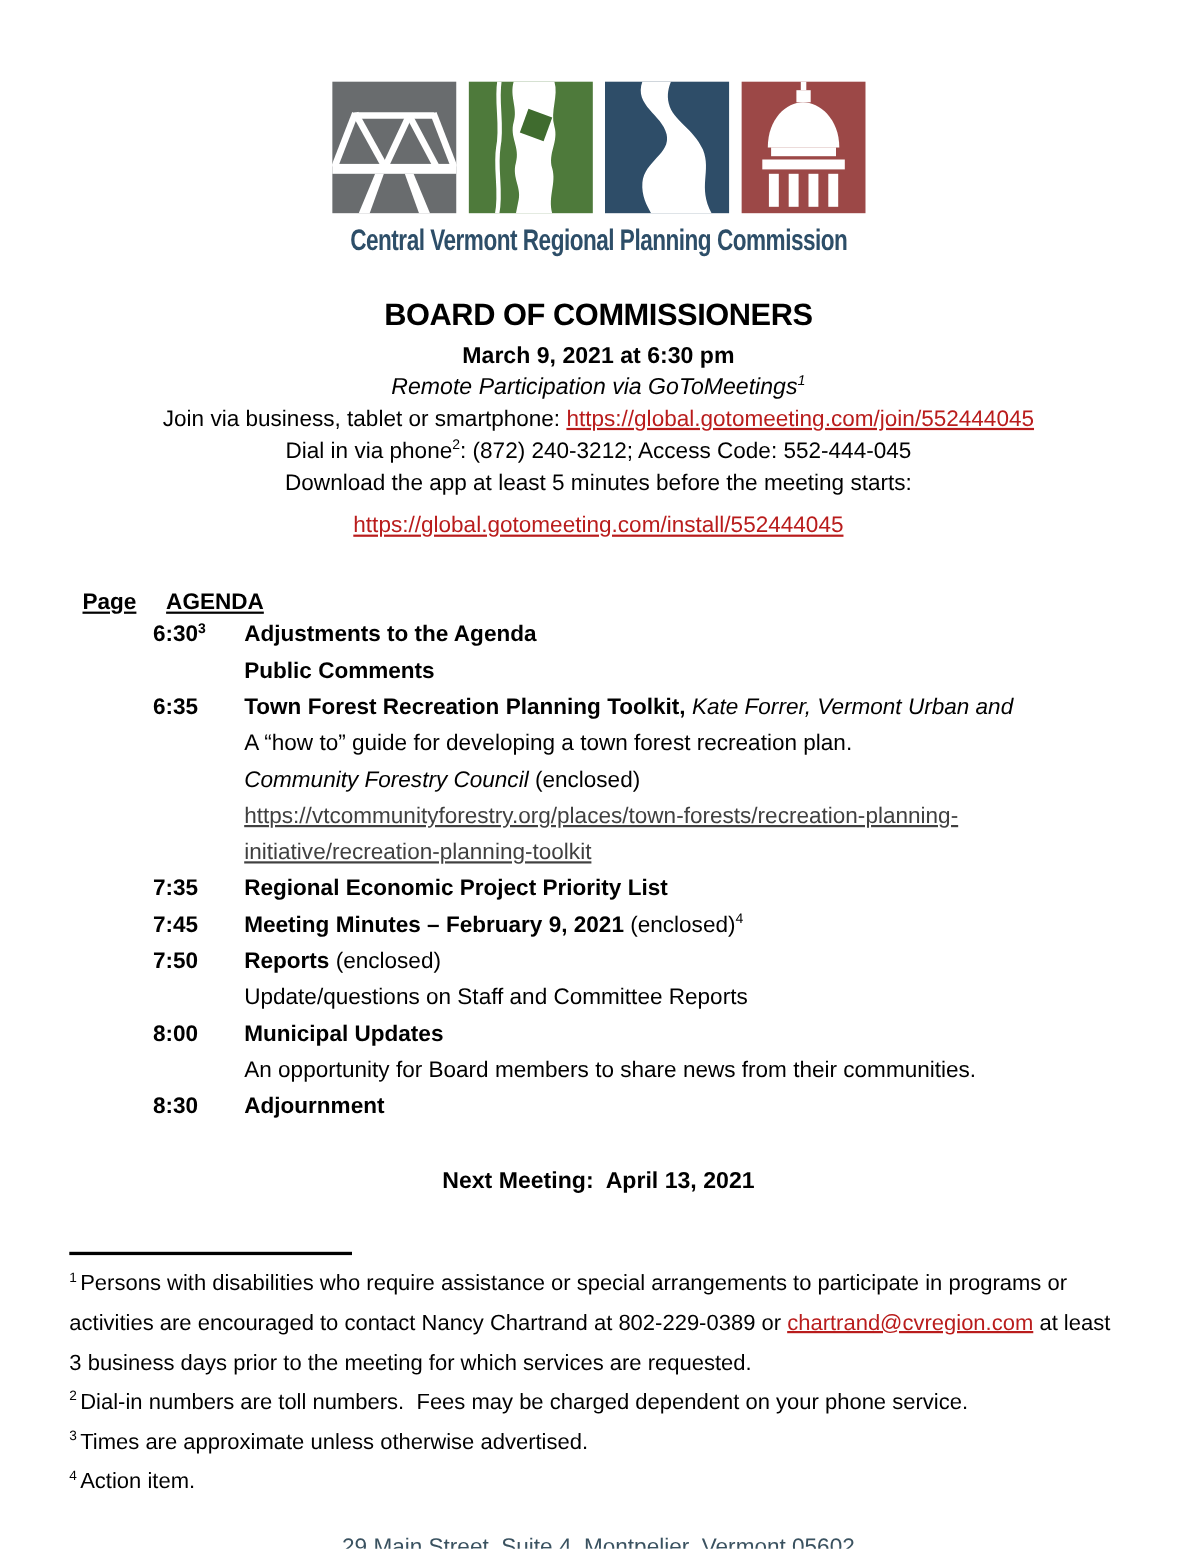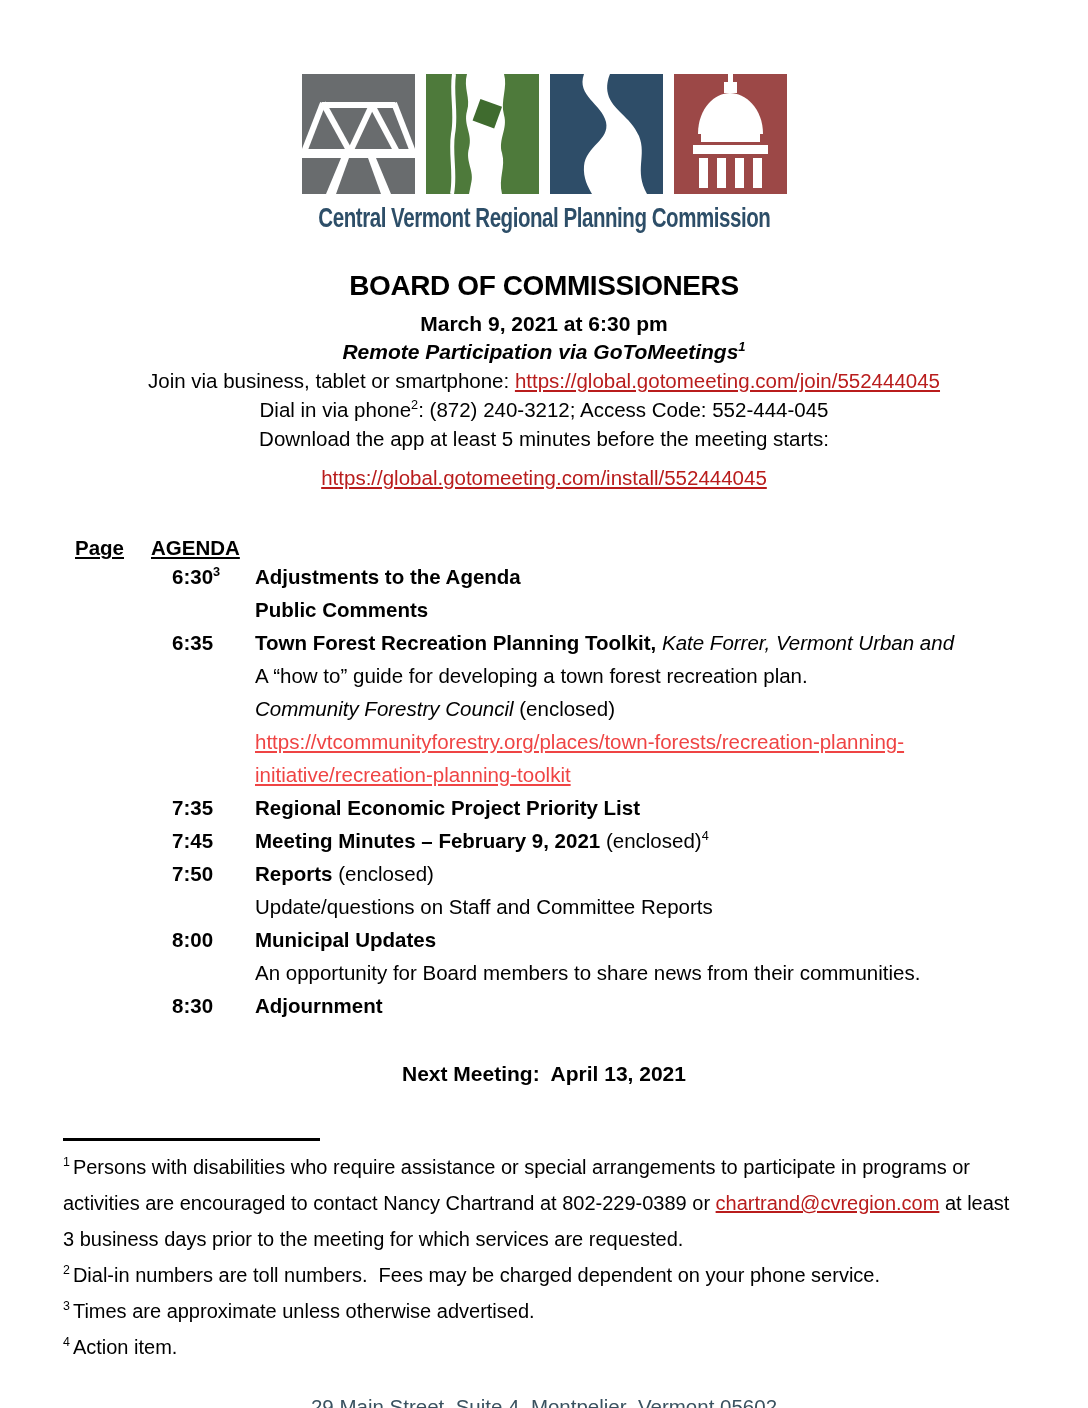--- a/index.html
+++ b/index.html
@@ -16,33 +16,33 @@
   .wordmark-wrap{margin-top:9px;white-space:nowrap;}
   .wordmark{
     display:inline-block;font-weight:bold;font-size:27px;letter-spacing:-0.6px;
     transform:scaleX(0.76);transform-origin:center;
   }
 
   
   .title{margin-top:36px;text-align:center;font-size:28px;font-weight:bold;letter-spacing:-0.4px;}
   .cline{text-align:center;font-size:20.5px;line-height:29px;}
   .date{margin-top:7px;font-weight:bold;font-size:21px;}
-  .remote{font-weight:bold;font-style:italic;font-size:21px;line-height:28px;}
+  .remote{font-weight:normal;font-style:italic;font-size:21px;line-height:28px;}
   .install{margin-top:10px;}
   sup{font-size:0.62em;line-height:0;}
 
   a.lnk{color:#b91c1c;text-decoration:underline;cursor:pointer;}
-  a.lnkb{color:#ef4444;text-decoration:underline;cursor:pointer;}
+  a.lnkb{color:#404040;text-decoration:underline;cursor:pointer;}
 
   
   .agenda-head{margin-top:44px;font-size:20.5px;font-weight:bold;}
   .agenda-head .pg{margin-left:12px;margin-right:27px;}
   .u{text-decoration:underline;}
   .agenda-row{display:flex;font-size:20.5px;line-height:33px;}
-  .agenda-time{margin-left:109px;width:83px;flex-shrink:0;font-weight:bold;}
+  .agenda-time{margin-left:76px;width:83px;flex-shrink:0;font-weight:bold;}
   .agenda-content{flex:1;}
   .b{font-weight:bold;}
   .i{font-style:italic;}
 
   
   .next-meeting{margin-top:40px;text-align:center;font-size:21px;font-weight:bold;}
   .fn-sep{margin-top:52px;width:257px;border-top:3px solid #000;}
   .footnotes{margin-top:8px;font-size:20px;line-height:36px;}
   .footnote sup{margin-right:3px;}
   .footer{margin-top:26px;text-align:center;color:#3a5260;font-size:20.5px;line-height:31px;}

